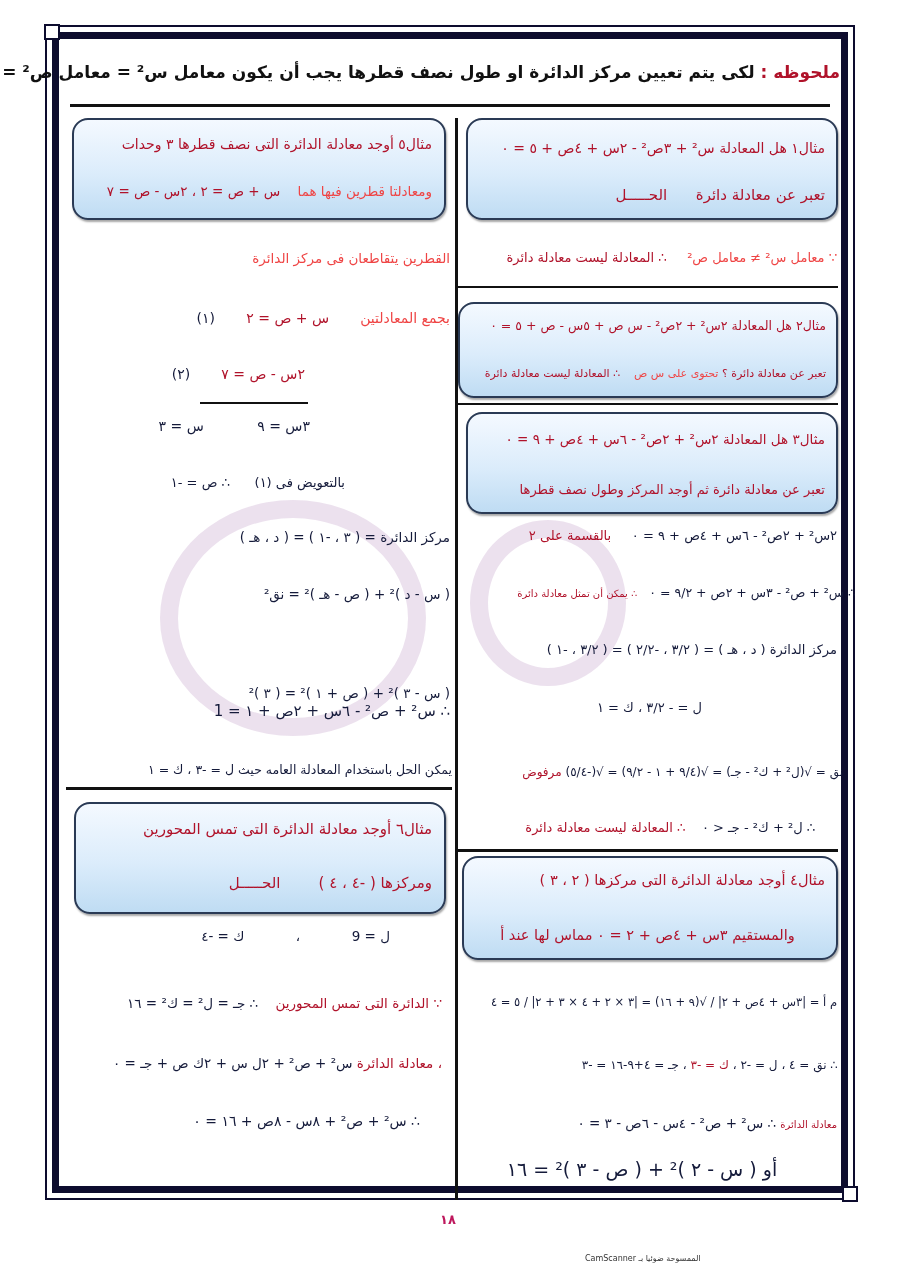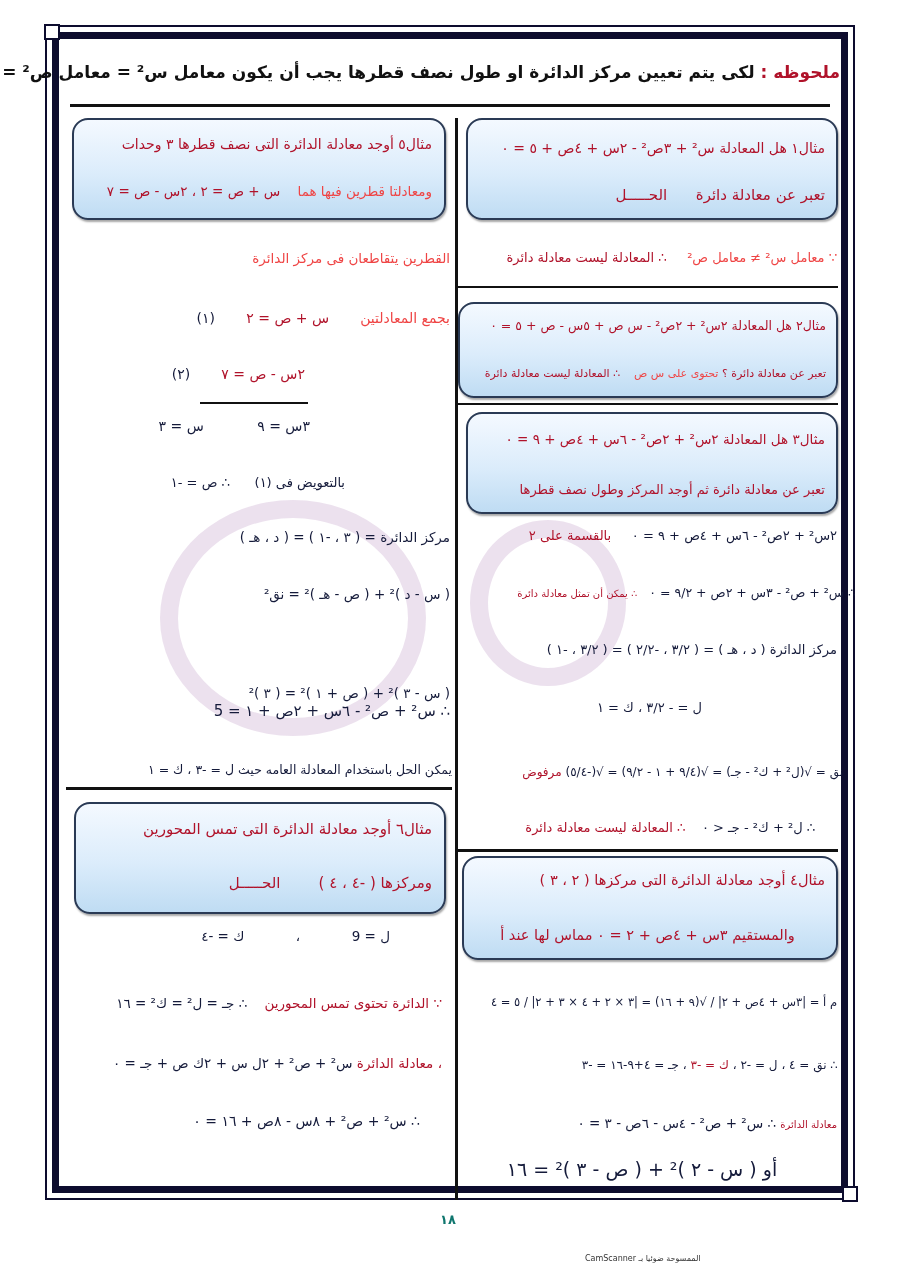--- a/index.html
+++ b/index.html
@@ -11,21 +11,21 @@
   .note .lbl { color:#b0122a; }
   .hr { position:absolute; background:#111; }
   .vline { position:absolute; left:455px; top:118px; width:3px; height:1082px; background:#111; }
   .box { position:absolute; border:2px solid #2a3a55; border-radius:16px; box-sizing:border-box;
          background:linear-gradient(180deg,#f4f9ff 0%,#dbecfb 55%,#bfdcf3 100%); box-shadow:1px 2px 2px rgba(0,0,0,0.35); }
   .line { position:absolute; direction:rtl; text-align:right; white-space:nowrap; font-weight:normal; color:#141a3a; }
   .red { color:#b0122a; }
   .blue { color:#ef4444; }
   .center { text-align:center; }
   .watermark { position:absolute; border:18px solid rgba(200,170,205,0.35); border-radius:50%; }
-  .page-num { position:absolute; left:440px; top:1212px; font-size:13px; font-weight:bold; color:#0f766e; }
+  .page-num { position:absolute; left:440px; top:1212px; font-size:13px; font-weight:bold; color:#be185d; }
   .scanner { position:absolute; left:585px; top:1254px; font-size:8px; color:#333; direction:rtl; }
 </style>
 </head>
 <body>
 
 <div class="frame-outer"></div>
 <div class="frame-inner"></div>
 <div class="corner" style="left:44px;top:24px;"></div>
 <div class="corner" style="left:842px;top:1186px;"></div>
 
@@ -132,40 +132,40 @@
   <span>س = ٣</span>
 </div>
 <div class="line" style="left:120px;top:475px;width:225px;font-size:13px;">
   <span>بالتعويض فى (١)</span>
   &nbsp;&nbsp;&nbsp;&nbsp;
   <span>∴ ص = -١</span>
 </div>
 <div class="line" style="left:80px;top:529px;width:370px;font-size:13.5px;">مركز الدائرة = ( ٣ ، -١ ) = ( د ، هـ )</div>
 <div class="line" style="left:80px;top:586px;width:370px;font-size:13.5px;">( س - د )² + ( ص - هـ )² = نق²</div>
 <div class="line" style="left:80px;top:645px;width:370px;font-size:13.5px;margin-top:40px;">( س - ٣ )² + ( ص + ١ )² = ( ٣ )²</div>
-<div class="line" style="left:80px;top:702px;width:370px;font-size:15px;">∴ س² + ص² - ٦س + ٢ص + ١ = 5</div>
+<div class="line" style="left:80px;top:702px;width:370px;font-size:15px;">∴ س² + ص² - ٦س + ٢ص + ١ = 1</div>
 <div class="line" style="left:66px;top:762px;width:386px;font-size:12.5px;">يمكن الحل باستخدام المعادلة العامه حيث ل = -٣ ، ك = ١</div>
 <div class="hr" style="left:66px;top:787px;width:386px;height:3px;"></div>
 
 <div class="box" style="left:74px;top:802px;width:372px;height:112px;"></div>
 <div class="line red" style="left:80px;top:820px;width:352px;font-size:15px;">مثال٦ أوجد معادلة الدائرة التى تمس المحورين</div>
 <div class="line red" style="left:150px;top:874px;width:282px;font-size:15px;">
   <span>ومركزها ( -٤ ، ٤ )</span>
   &nbsp;&nbsp;&nbsp;&nbsp;&nbsp;&nbsp;
   <span>الحـــــل</span>
 </div>
 <div class="line" style="left:150px;top:928px;width:240px;font-size:13.5px;">
   <span>ل = 9</span>
   &nbsp;&nbsp;&nbsp;&nbsp;&nbsp;&nbsp;&nbsp;&nbsp;&nbsp;&nbsp;
   <span>،</span>
   &nbsp;&nbsp;&nbsp;&nbsp;&nbsp;&nbsp;&nbsp;&nbsp;&nbsp;&nbsp;
   <span>ك = -٤</span>
 </div>
 <div class="line" style="left:70px;top:995px;width:372px;font-size:13.5px;">
-  <span class="red">∵ الدائرة تحتوى تمس المحورين</span>
+  <span class="red">∵ الدائرة التى تمس المحورين</span>
   &nbsp;&nbsp;
   <span>∴ جـ = ل² = ك² = ١٦</span>
 </div>
 <div class="line" style="left:70px;top:1055px;width:372px;font-size:13.5px;">
   <span class="red">، معادلة الدائرة</span>
   <span>س² + ص² + ٢ل س + ٢ك ص + جـ = ٠</span>
 </div>
 <div class="line" style="left:100px;top:1113px;width:320px;font-size:14px;">∴ س² + ص² + ٨س - ٨ص + ١٦ = ٠</div>
 
 <div class="page-num">١٨</div>

